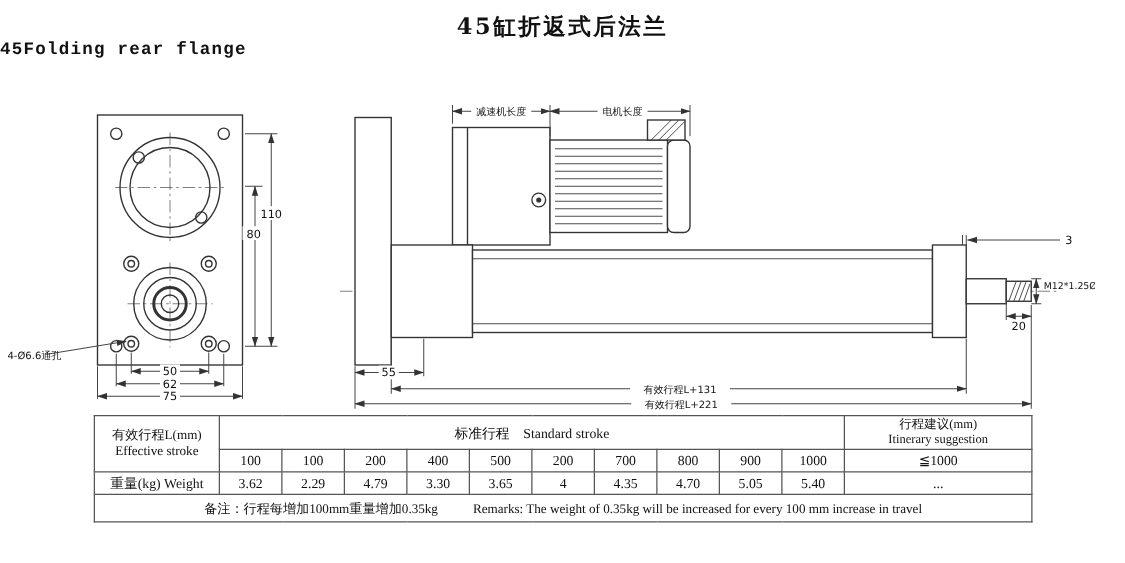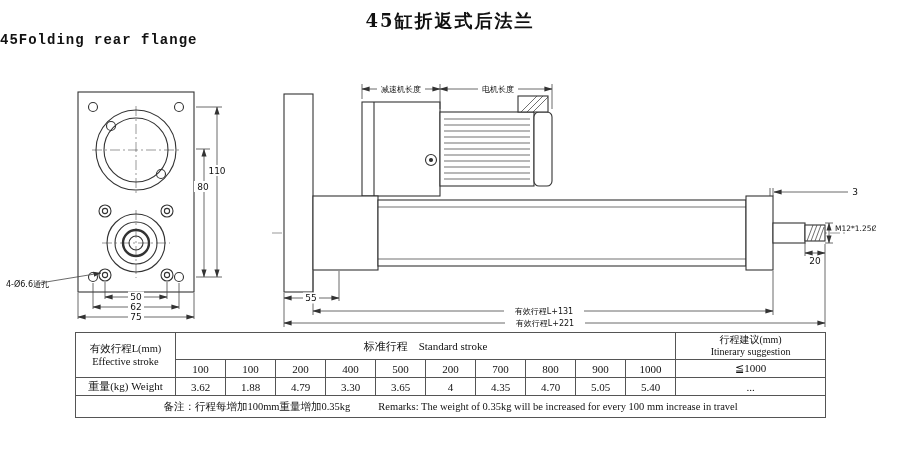--- a/index.html
+++ b/index.html
@@ -220,21 +220,21 @@
         <td>200</td>
         <td>700</td>
         <td>800</td>
         <td>900</td>
         <td>1000</td>
         <td>≦1000</td>
       </tr>
       <tr class="r3">
         <td>重量(kg) Weight</td>
         <td>3.62</td>
-        <td>1.88</td>
+        <td>2.29</td>
         <td>4.79</td>
         <td>3.30</td>
         <td>3.65</td>
         <td>4</td>
         <td>4.35</td>
         <td>4.70</td>
         <td>5.05</td>
         <td>5.40</td>
         <td>...</td>
       </tr>

